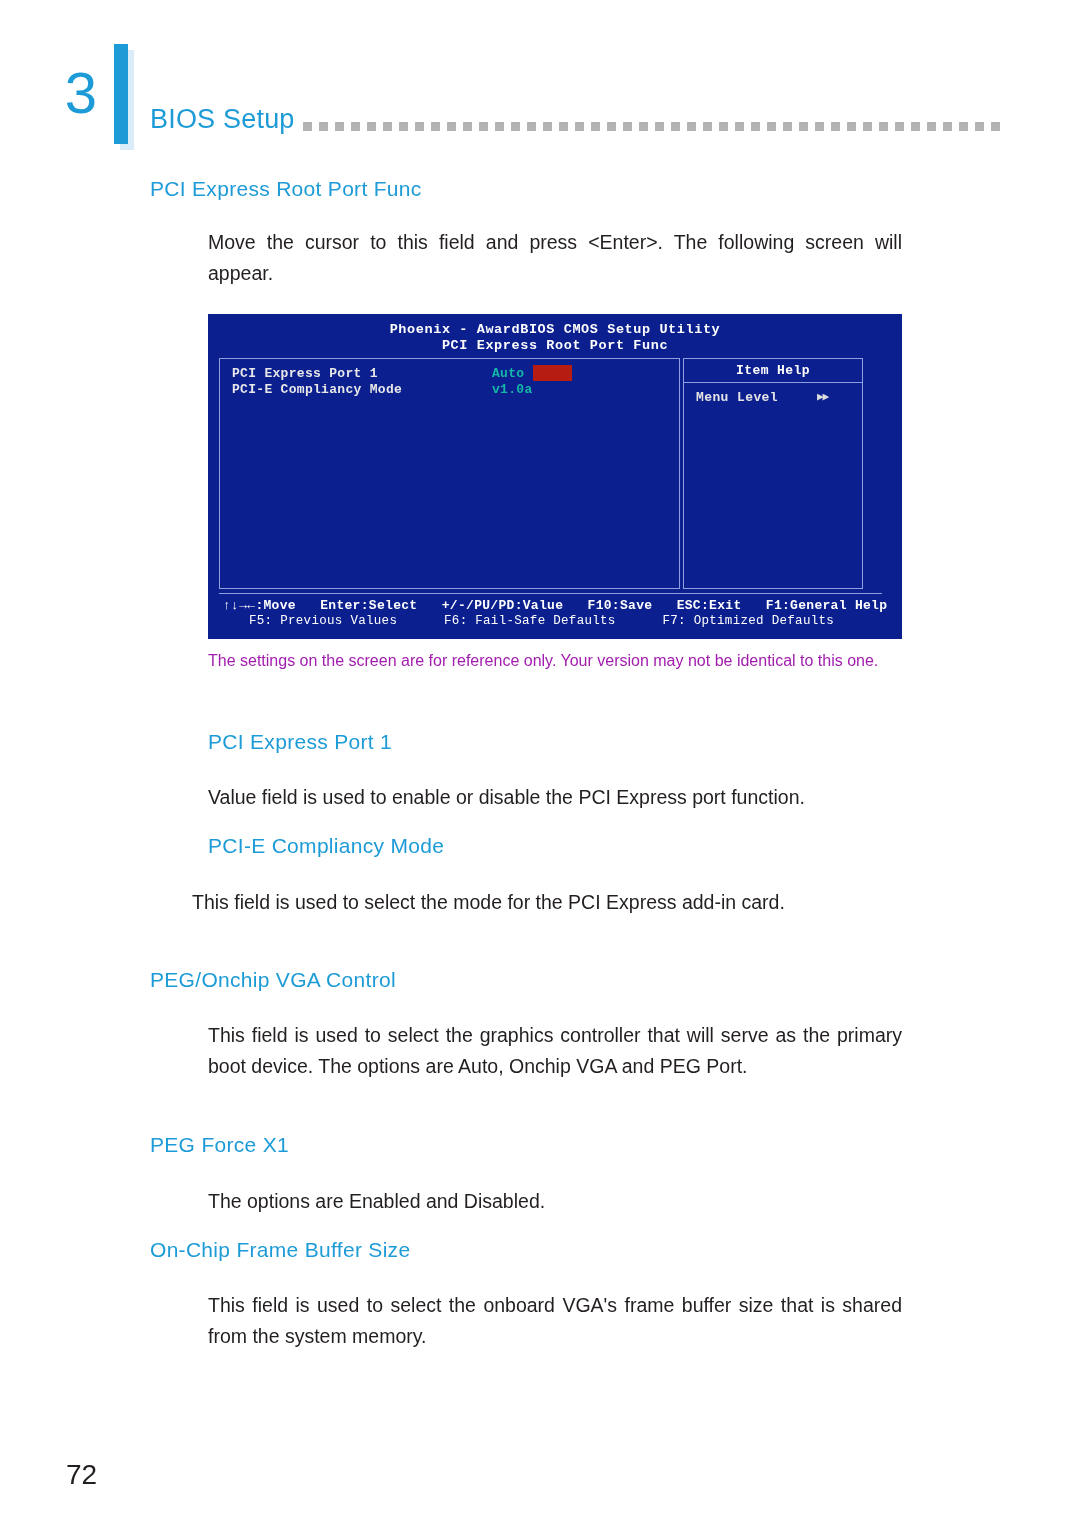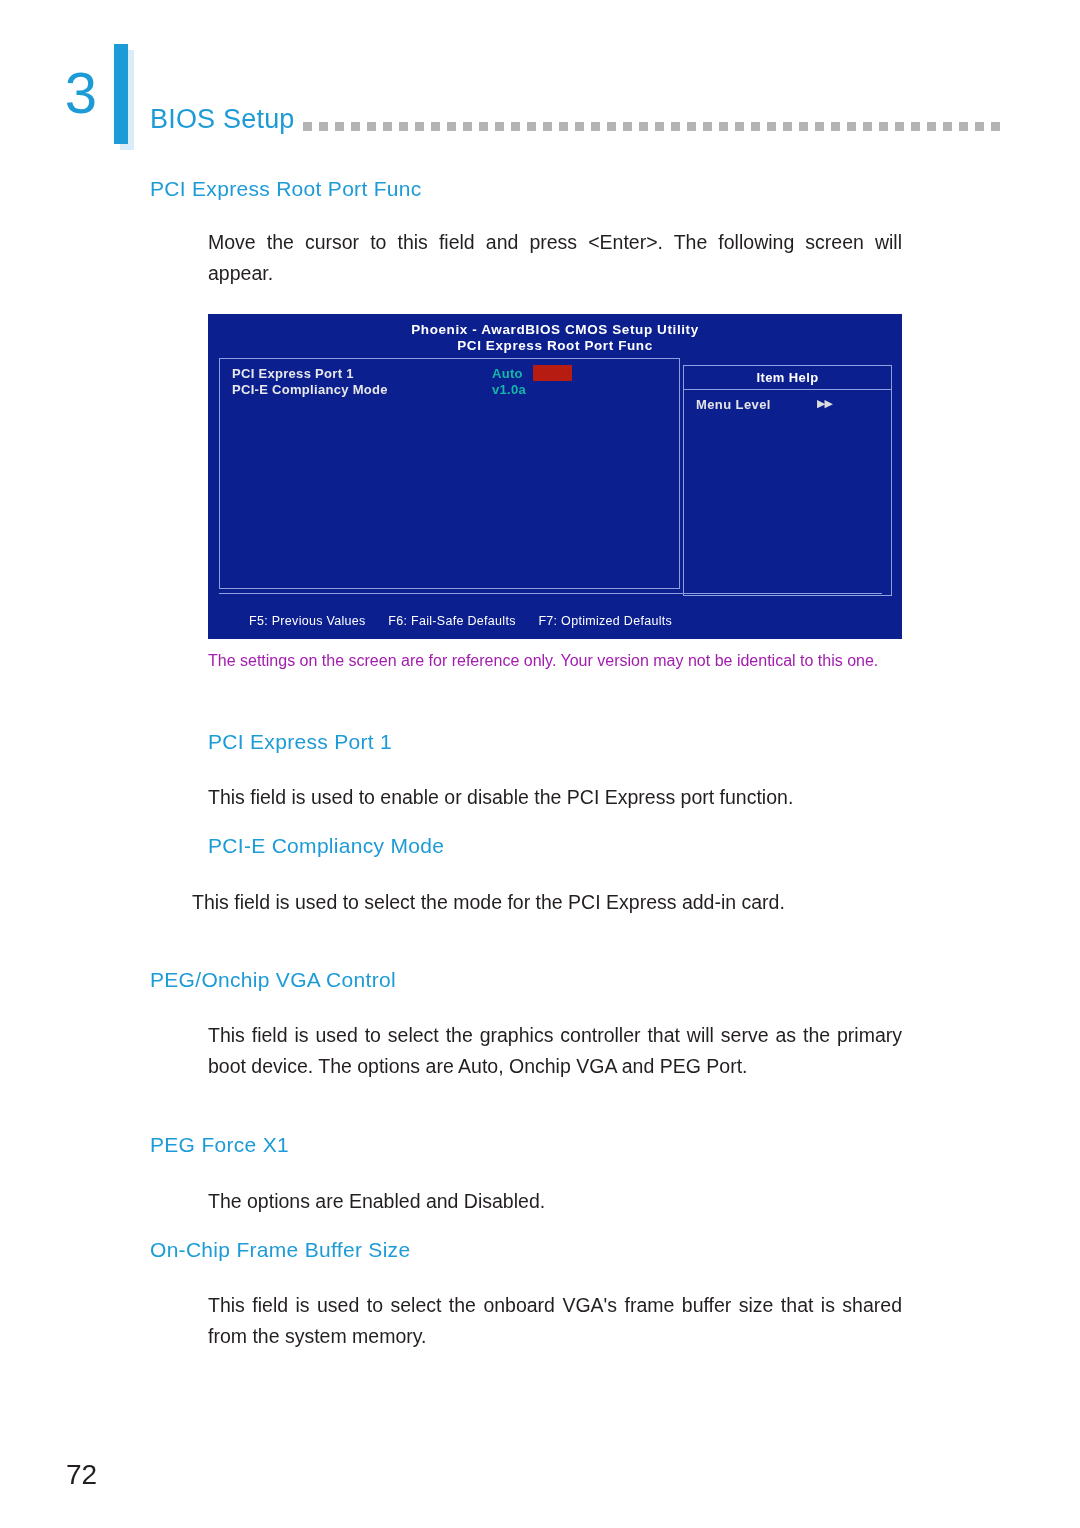--- a/index.html
+++ b/index.html
@@ -105,21 +105,21 @@
 
   
   .bios {
     position: absolute;
     left: 208px;
     top: 149px;
     width: 694px;
     height: 325px;
     background: #0b1f8f;
     border: 1px solid #0b1f8f;
-    font-family: Liberation Sans, sans-serif;
+    font-family: Liberation Mono, monospace;
     color: #d8d8d8;
     box-sizing: border-box;
   }
   .bios-title-1 {
     position: absolute;
     left: 0; top: 7px; width: 100%;
     text-align: center;
     font-size: 13.5px;
     color: #ffffff;
     letter-spacing: 0.6px;
@@ -139,22 +139,22 @@
     left: 10px;
     top: 43px;
     width: 461px;
     height: 231px;
     border: 1px solid #8fa0e0;
     box-sizing: border-box;
   }
   .bios-help {
     position: absolute;
     left: 474px;
-    top: 50px;
-    width: 209px;
+    top: 43px;
+    width: 180px;
     height: 231px;
     border: 1px solid #8fa0e0;
     box-sizing: border-box;
   }
   .bios-help-title {
     position: absolute;
     left: 0; top: 4px; width: 100%;
     text-align: center;
     font-size: 13px;
     color: #ffffff;
@@ -336,27 +336,28 @@
     </div>
 
     <div class="bios-help">
       <div class="bios-help-title">Item Help</div>
       <div class="bios-help-divider"></div>
       <div class="bios-help-line">Menu Level</div>
       <div class="bios-help-arrows">▶▶</div>
     </div>
 
     <div class="bios-footer-sep"></div>
+    <div class="bios-footer-1">↑↓→←:Move   Enter:Select   +/-/PU/PD:Value   F10:Save   ESC:Exit   F1:General Help</div>
     <div class="bios-footer-2">F5: Previous Values      F6: Fail-Safe Defaults      F7: Optimized Defaults</div>
   </div>
 
   <p class="caption">The settings on the screen are for reference only. Your version may not be identical to this one.</p>
 
   <h2 class="sec-title t-title-2">PCI Express Port 1</h2>
-  <p class="body-text t-para-2">This field is used to enable or disable the PCI Express port function.</p>
+  <p class="body-text t-para-2">Value field is used to enable or disable the PCI Express port function.</p>
 
   <h2 class="sec-title t-title-3">PCI-E Compliancy Mode</h2>
   <p class="body-text t-para-3">This field is used to select the mode for the PCI Express add-in card.</p>
 
   <h2 class="sec-title t-title-4">PEG/Onchip VGA Control</h2>
   <p class="body-text t-para-4">This field is used to select the graphics controller that will serve as the primary boot device. The options are Auto, Onchip VGA and PEG Port.</p>
 
   <h2 class="sec-title t-title-5">PEG Force X1</h2>
   <p class="body-text t-para-5">The options are Enabled and Disabled.</p>
 

